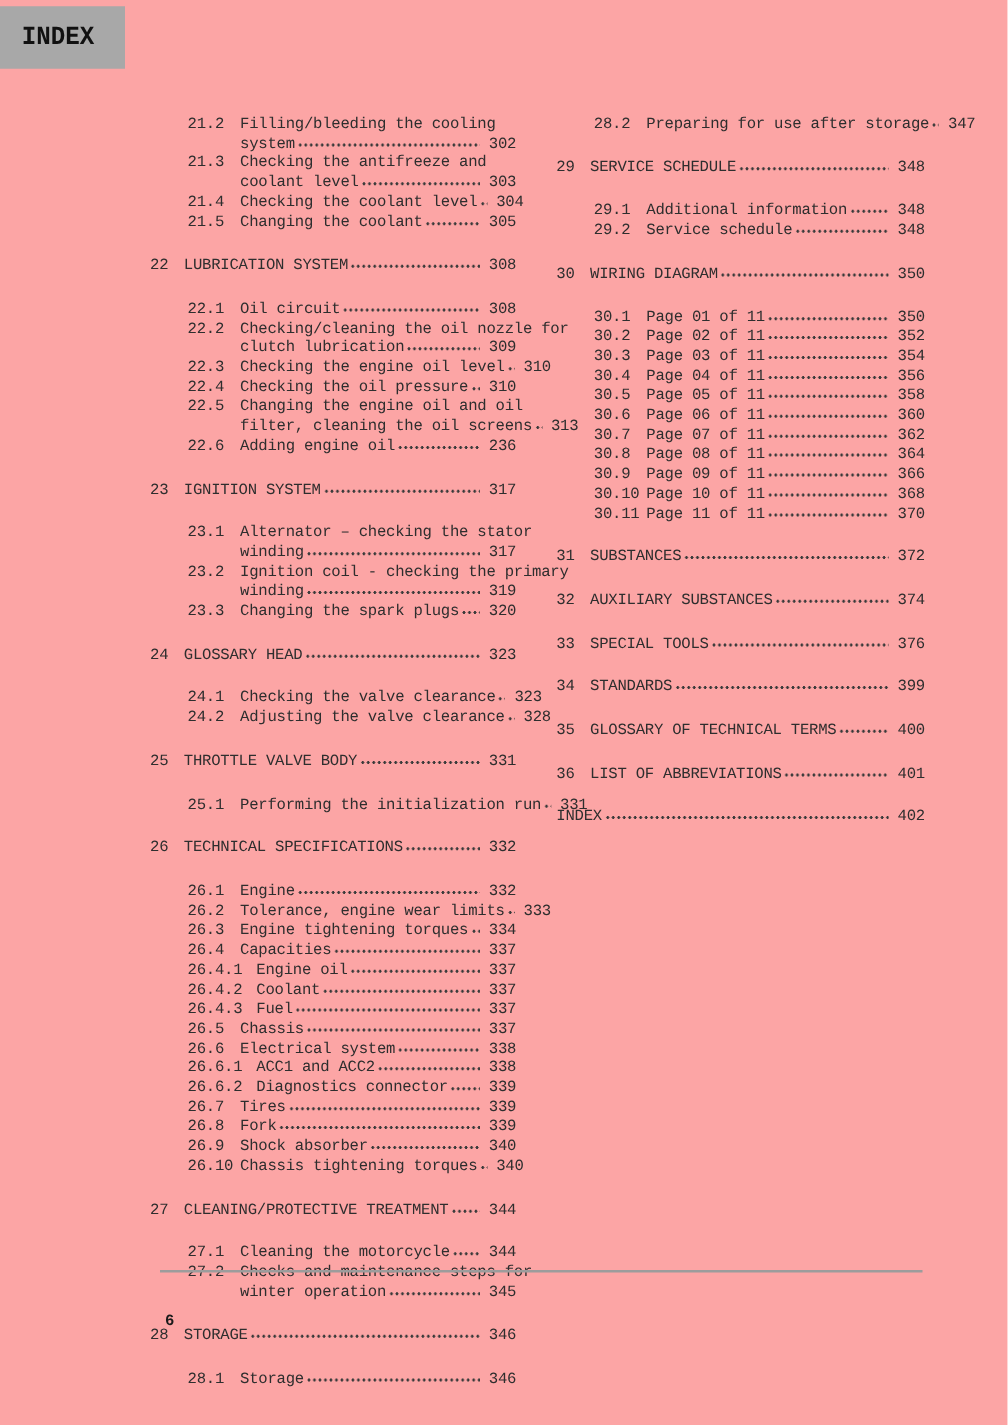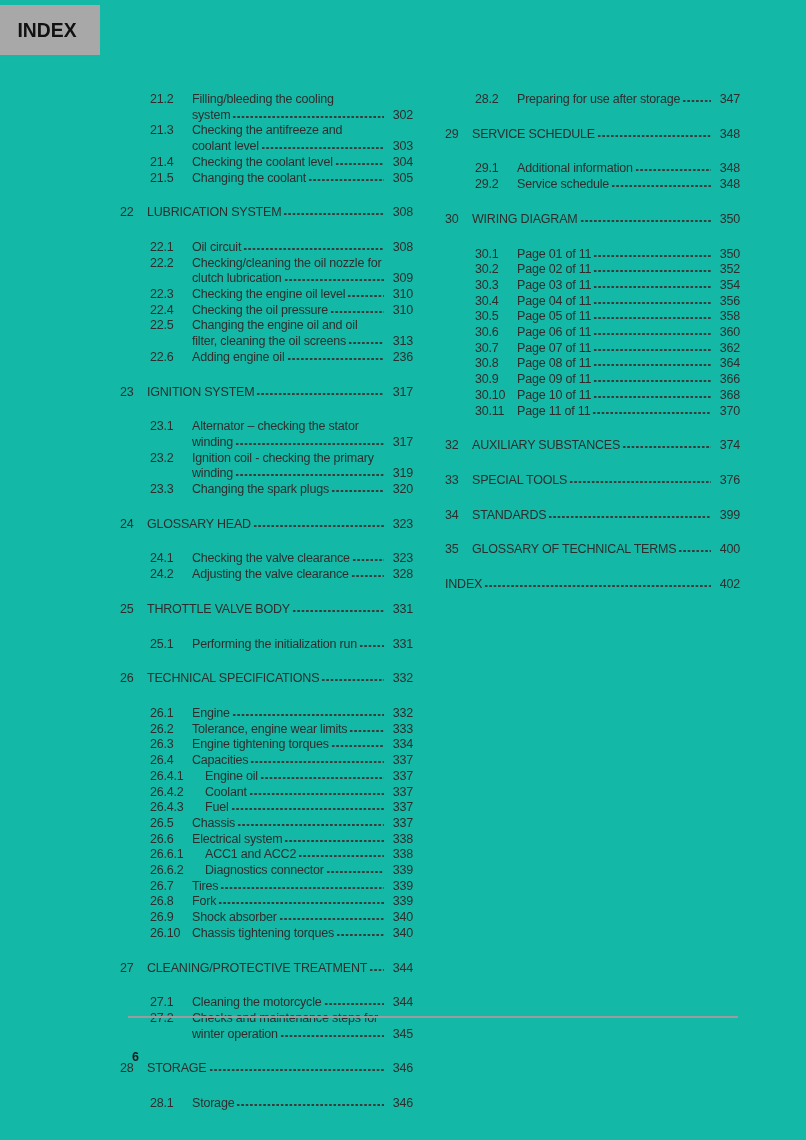--- a/index.html
+++ b/index.html
@@ -1,22 +1,22 @@
 <!DOCTYPE html>
 <html style="--badge-bg: #a8a8a8; --text: #2e2e2e; --rule: #9c9c9c;"><head>
 <meta charset="utf-8">
 <style>
   * { margin: 0; padding: 0; box-sizing: border-box; }
   html, body { background: #ffffff; }
   .sheet {
     position: relative;
     width: 806px;
     height: 1140px;
-    background: #14b8a6;
-    font-family: Liberation Sans, sans-serif;
+    background: #fca5a5;
+    font-family: Liberation Mono, monospace;
     color: var(--text, #2e2e2e);
     overflow: hidden;
   }
   .badge {
     position: absolute;
     left: 0; top: 5px;
     width: 100px; height: 50px;
     background: var(--badge-bg, #a8a8a8);
     display: flex; align-items: center;
   }
@@ -562,20 +562,28 @@
         <div class="entry section">
           <div class="row">
             <span class="num">30.11</span>
             <span class="title">Page 11 of 11</span>
             <span class="dots"></span>
             <span class="pg">370</span>
           </div>
         </div>
         <div class="entry chapter">
           <div class="row">
+            <span class="num">31</span>
+            <span class="title">SUBSTANCES</span>
+            <span class="dots"></span>
+            <span class="pg">372</span>
+          </div>
+        </div>
+        <div class="entry chapter">
+          <div class="row">
             <span class="num">32</span>
             <span class="title">AUXILIARY SUBSTANCES</span>
             <span class="dots"></span>
             <span class="pg">374</span>
           </div>
         </div>
         <div class="entry chapter">
           <div class="row">
             <span class="num">33</span>
             <span class="title">SPECIAL TOOLS</span>
@@ -590,20 +598,28 @@
             <span class="dots"></span>
             <span class="pg">399</span>
           </div>
         </div>
         <div class="entry chapter">
           <div class="row">
             <span class="num">35</span>
             <span class="title">GLOSSARY OF TECHNICAL TERMS</span>
             <span class="dots"></span>
             <span class="pg">400</span>
+          </div>
+        </div>
+        <div class="entry chapter">
+          <div class="row">
+            <span class="num">36</span>
+            <span class="title">LIST OF ABBREVIATIONS</span>
+            <span class="dots"></span>
+            <span class="pg">401</span>
           </div>
         </div>
         <div class="entry chapter">
           <div class="row">
             <span class="title">INDEX</span>
             <span class="dots"></span>
             <span class="pg">402</span>
           </div>
         </div>
       </div>

